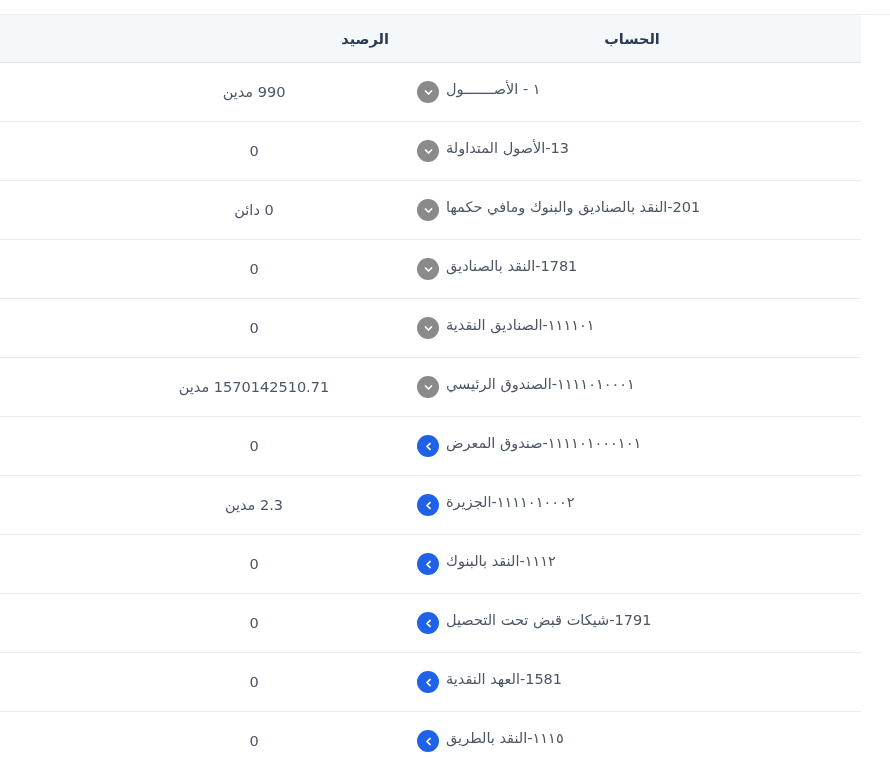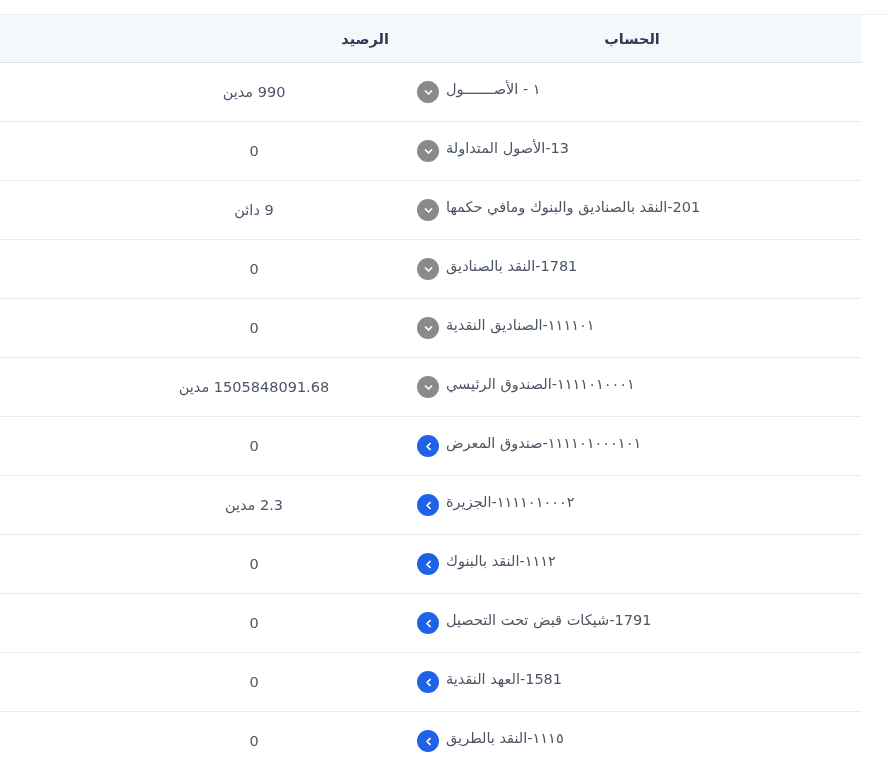--- a/index.html
+++ b/index.html
@@ -190,21 +190,21 @@
             <td class="cell-account">
               <span class="acct-inner">
                 <span class="acct-label">201-النقد بالصناديق والبنوك ومافي حكمها</span>
                 <span class="chip expanded">
                   <svg width="13" height="13" viewBox="0 0 24 24" aria-hidden="true">
                     <path d="M6.5 9.2 L12 14.8 L17.5 9.2" fill="none" stroke="#ffffff" stroke-width="3.2" stroke-linecap="round" stroke-linejoin="round"></path>
                   </svg>
                 </span>
               </span>
             </td>
-            <td class="cell-balance">9 دائن</td>
+            <td class="cell-balance">0 دائن</td>
             <td class="cell-actions"></td>
           </tr>
           <tr>
             <td class="cell-account">
               <span class="acct-inner">
                 <span class="acct-label">1781-النقد بالصناديق</span>
                 <span class="chip expanded">
                   <svg width="13" height="13" viewBox="0 0 24 24" aria-hidden="true">
                     <path d="M6.5 9.2 L12 14.8 L17.5 9.2" fill="none" stroke="#ffffff" stroke-width="3.2" stroke-linecap="round" stroke-linejoin="round"></path>
                   </svg>
@@ -232,21 +232,21 @@
             <td class="cell-account">
               <span class="acct-inner">
                 <span class="acct-label">١١١١٠١٠٠٠١-الصندوق الرئيسي</span>
                 <span class="chip expanded">
                   <svg width="13" height="13" viewBox="0 0 24 24" aria-hidden="true">
                     <path d="M6.5 9.2 L12 14.8 L17.5 9.2" fill="none" stroke="#ffffff" stroke-width="3.2" stroke-linecap="round" stroke-linejoin="round"></path>
                   </svg>
                 </span>
               </span>
             </td>
-            <td class="cell-balance">1505848091.68 مدين</td>
+            <td class="cell-balance">1570142510.71 مدين</td>
             <td class="cell-actions"></td>
           </tr>
           <tr>
             <td class="cell-account">
               <span class="acct-inner">
                 <span class="acct-label">١١١١٠١٠٠٠١٠١-صندوق المعرض</span>
                 <span class="chip collapsed">
                   <svg width="13" height="13" viewBox="0 0 24 24" aria-hidden="true">
                     <path d="M14.8 6.5 L9.2 12 L14.8 17.5" fill="none" stroke="#ffffff" stroke-width="3.2" stroke-linecap="round" stroke-linejoin="round"></path>
                   </svg>

